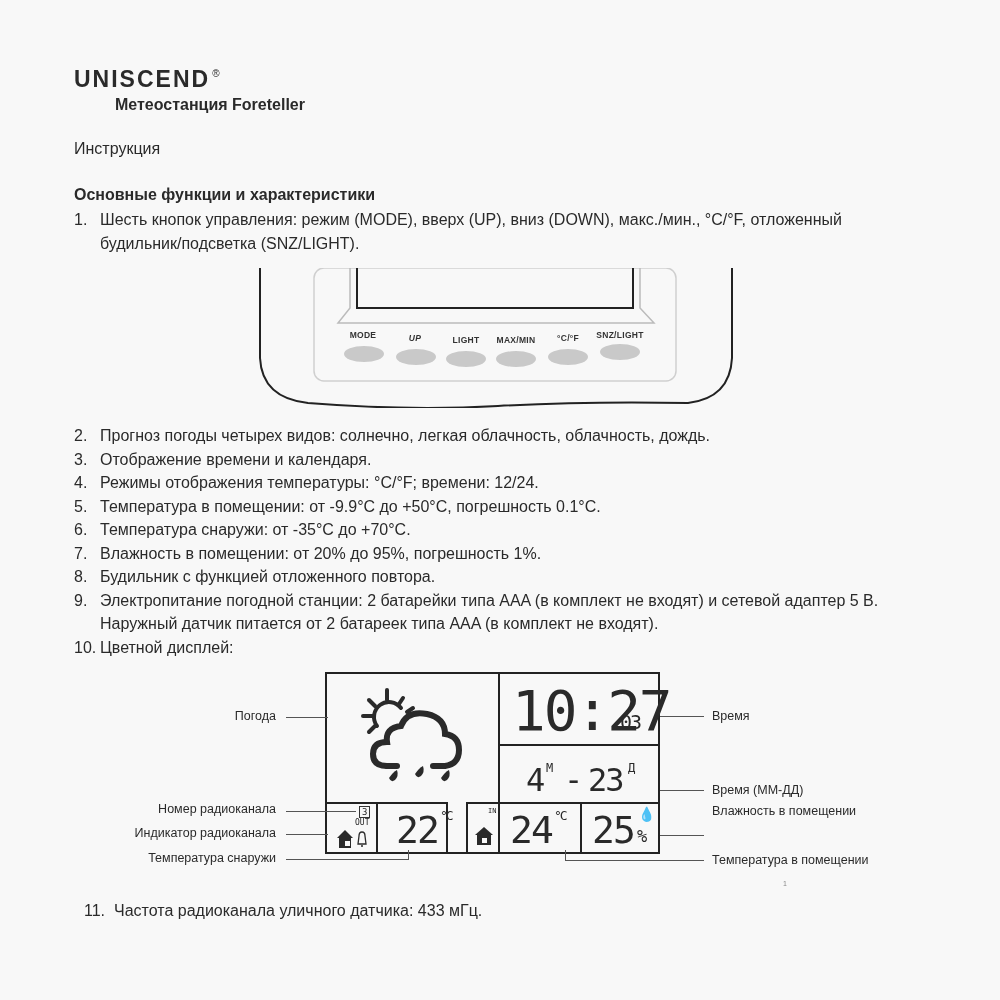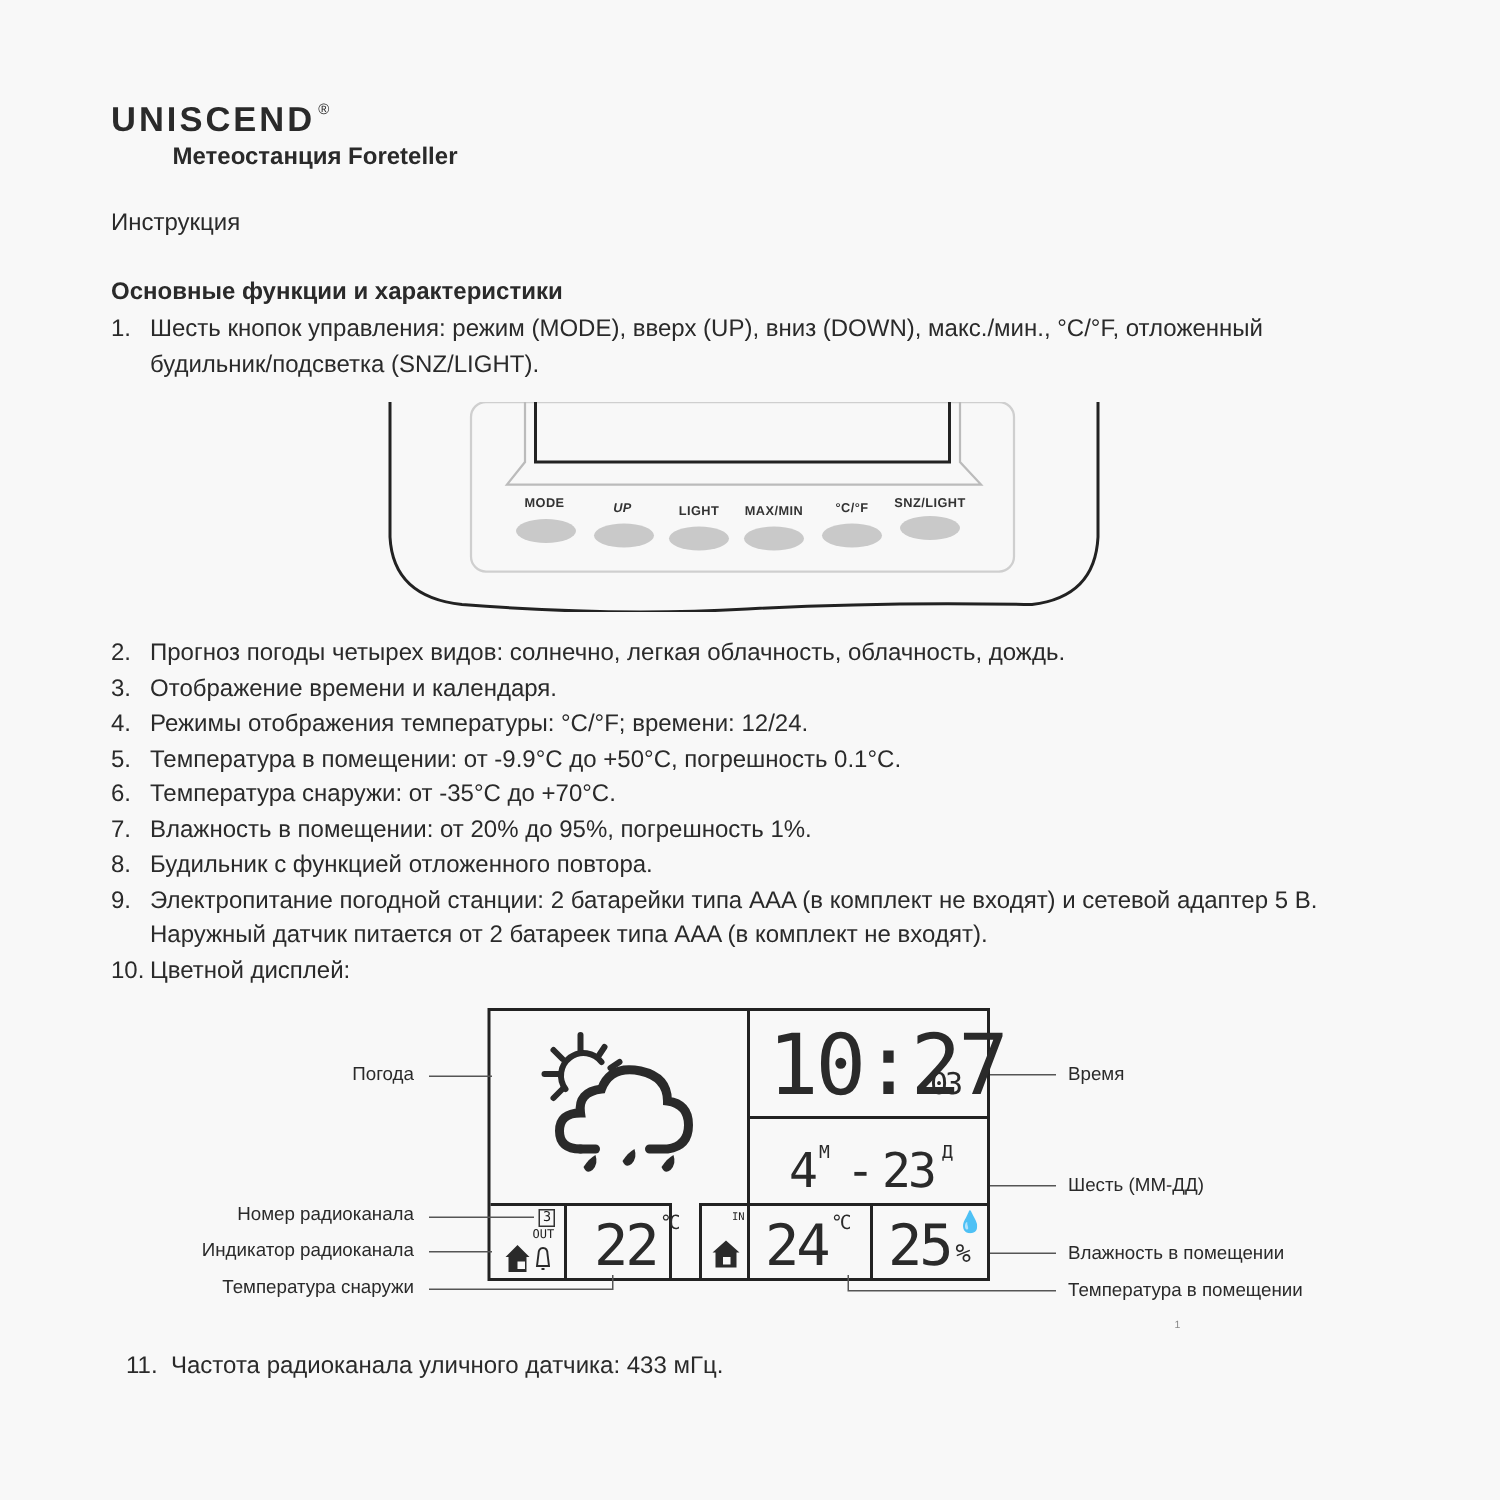--- a/index.html
+++ b/index.html
@@ -182,23 +182,23 @@
 <div class="line" style="left:286px; top:811px; width:70px;"></div>
 <span class="lbl r" style="left:100px; top:826px; width:176px;">Индикатор радиоканала</span>
 <div class="line" style="left:286px; top:834px; width:42px;"></div>
 <span class="lbl r" style="left:100px; top:851px; width:176px;">Температура снаружи</span>
 <div class="line" style="left:286px; top:859px; width:122px;"></div>
 <div class="vline" style="left:408px; top:850px; height:10px;"></div>
 
 <div class="line" style="left:660px; top:716px; width:44px;"></div>
 <span class="lbl" style="left:712px; top:709px;">Время</span>
 <div class="line" style="left:660px; top:790px; width:44px;"></div>
-<span class="lbl" style="left:712px; top:783px;">Шесть (ММ-ДД)</span>
+<span class="lbl" style="left:712px; top:783px;">Время (ММ-ДД)</span>
 <div class="line" style="left:660px; top:835px; width:44px;"></div>
-<span class="lbl" style="left:712px; top:828px;text-align:right;">Влажность в помещении</span>
+<span class="lbl" style="left:712px; top:804px;text-align:right;">Влажность в помещении</span>
 <div class="line" style="left:565px; top:860px; width:139px;"></div>
 <div class="vline" style="left:565px; top:850px; height:10px;"></div>
 <span class="lbl" style="left:712px; top:853px;">Температура в помещении</span>
 
 <span class="abs pagenum">1</span>
 
 <div class="abs list" style="top:899px; left:84px;">
   <div class="li">
       <span class="num" style="width:30px;">11.</span>
       <span class="txt">Частота радиоканала уличного датчика: 433 мГц.</span>

